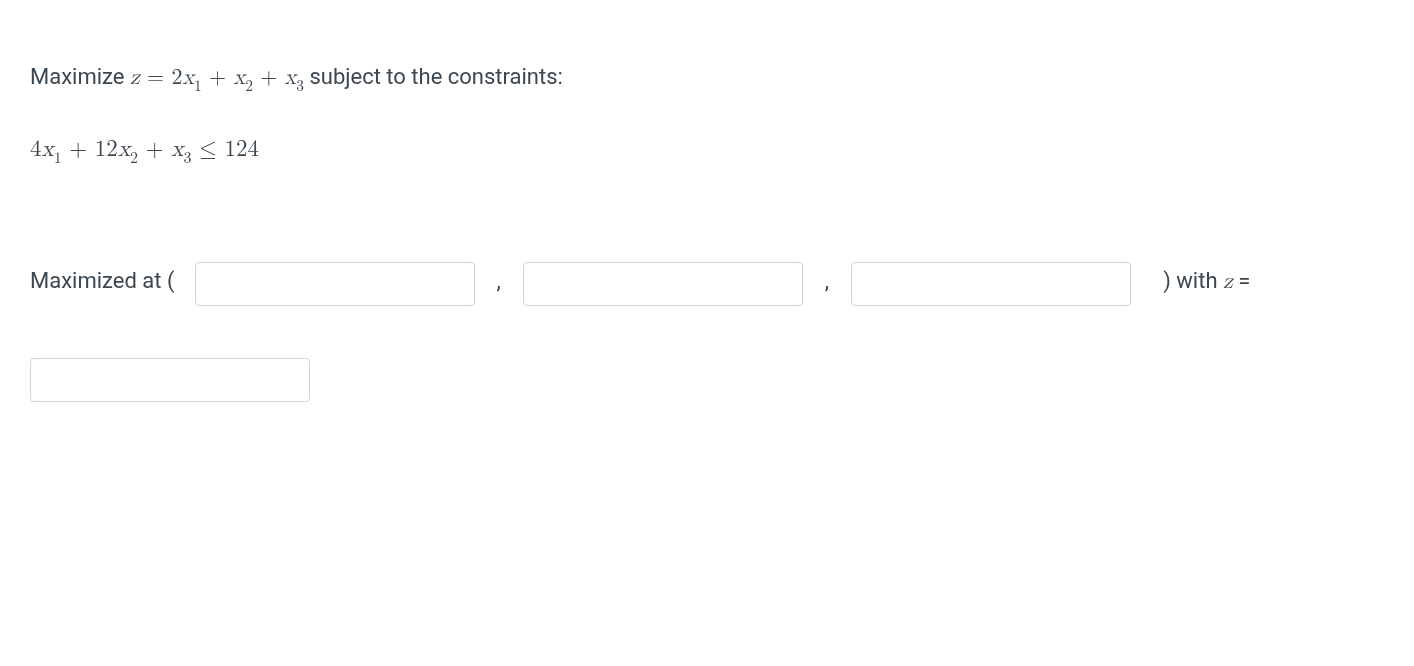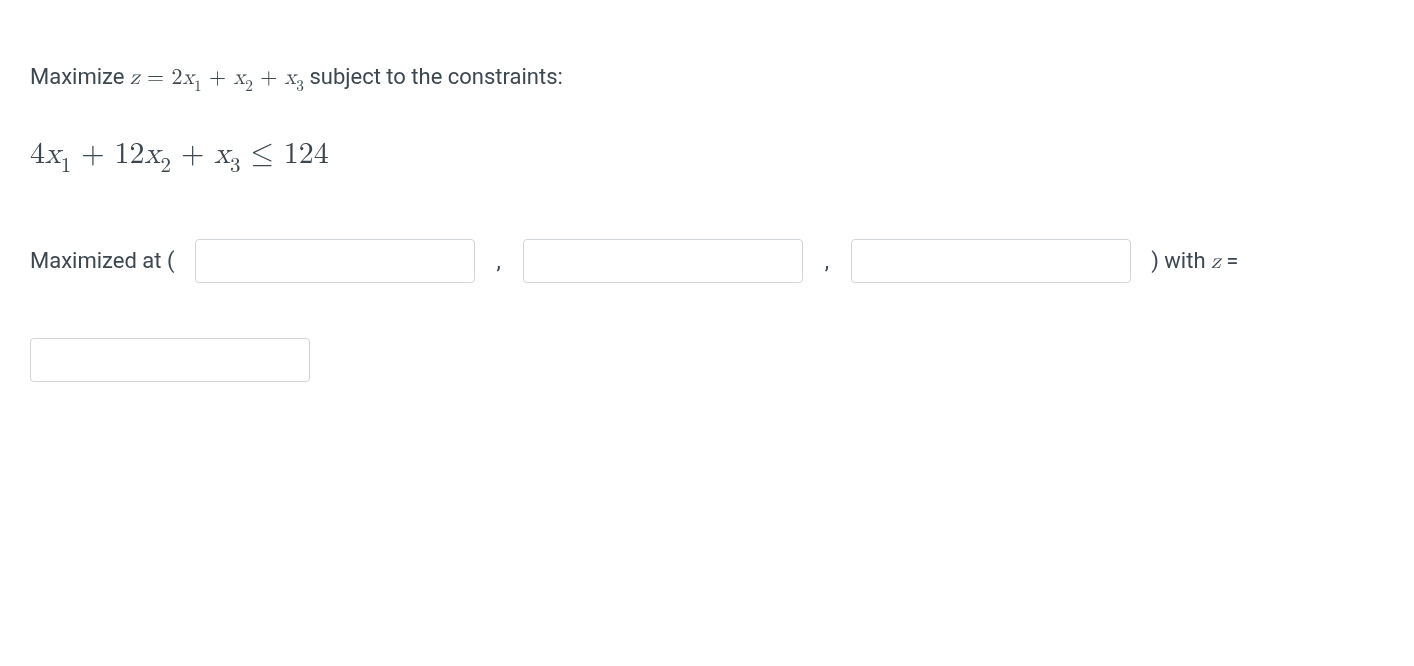--- a/index.html
+++ b/index.html
@@ -27,31 +27,31 @@
       font-style: normal;
     }
     .sub {
       font-size: 0.7em;
       vertical-align: sub;
       position: relative;
       top: 0.1em;
     }
     .constraints {
       margin-top: 18px;
-      margin-bottom: 56px;
+      margin-bottom: 87px;
       line-height: 1.7;
-      font-size: 30px;
+      font-size: 23px;
     }
     .constraint-row {
       margin-bottom: 4px;
     }
     .answer-section {
       display: flex;
       flex-wrap: wrap;
-      align-items: center;
+      align-items: flex-end;
       gap: 20px;
       line-height: 2.2;
     }
     .answer-text {
       font-size: 22px;
       color: #3d4750;
     }
     input[type="text"] {
       width: 280px;
       height: 44px;
@@ -67,20 +67,21 @@
       margin-top: 16px;
     }
     .comma {
       font-size: 22px;
       color: #3d4750;
       margin: 0 2px;
     }
     .paren {
       font-size: 22px;
       color: #3d4750;
+      margin-left: 12px;
     }
     .z-row {
       width: 100%;
       margin-top: 16px;
     }
   </style>
 </head>
 <body>
 
 <div class="problem-statement">

